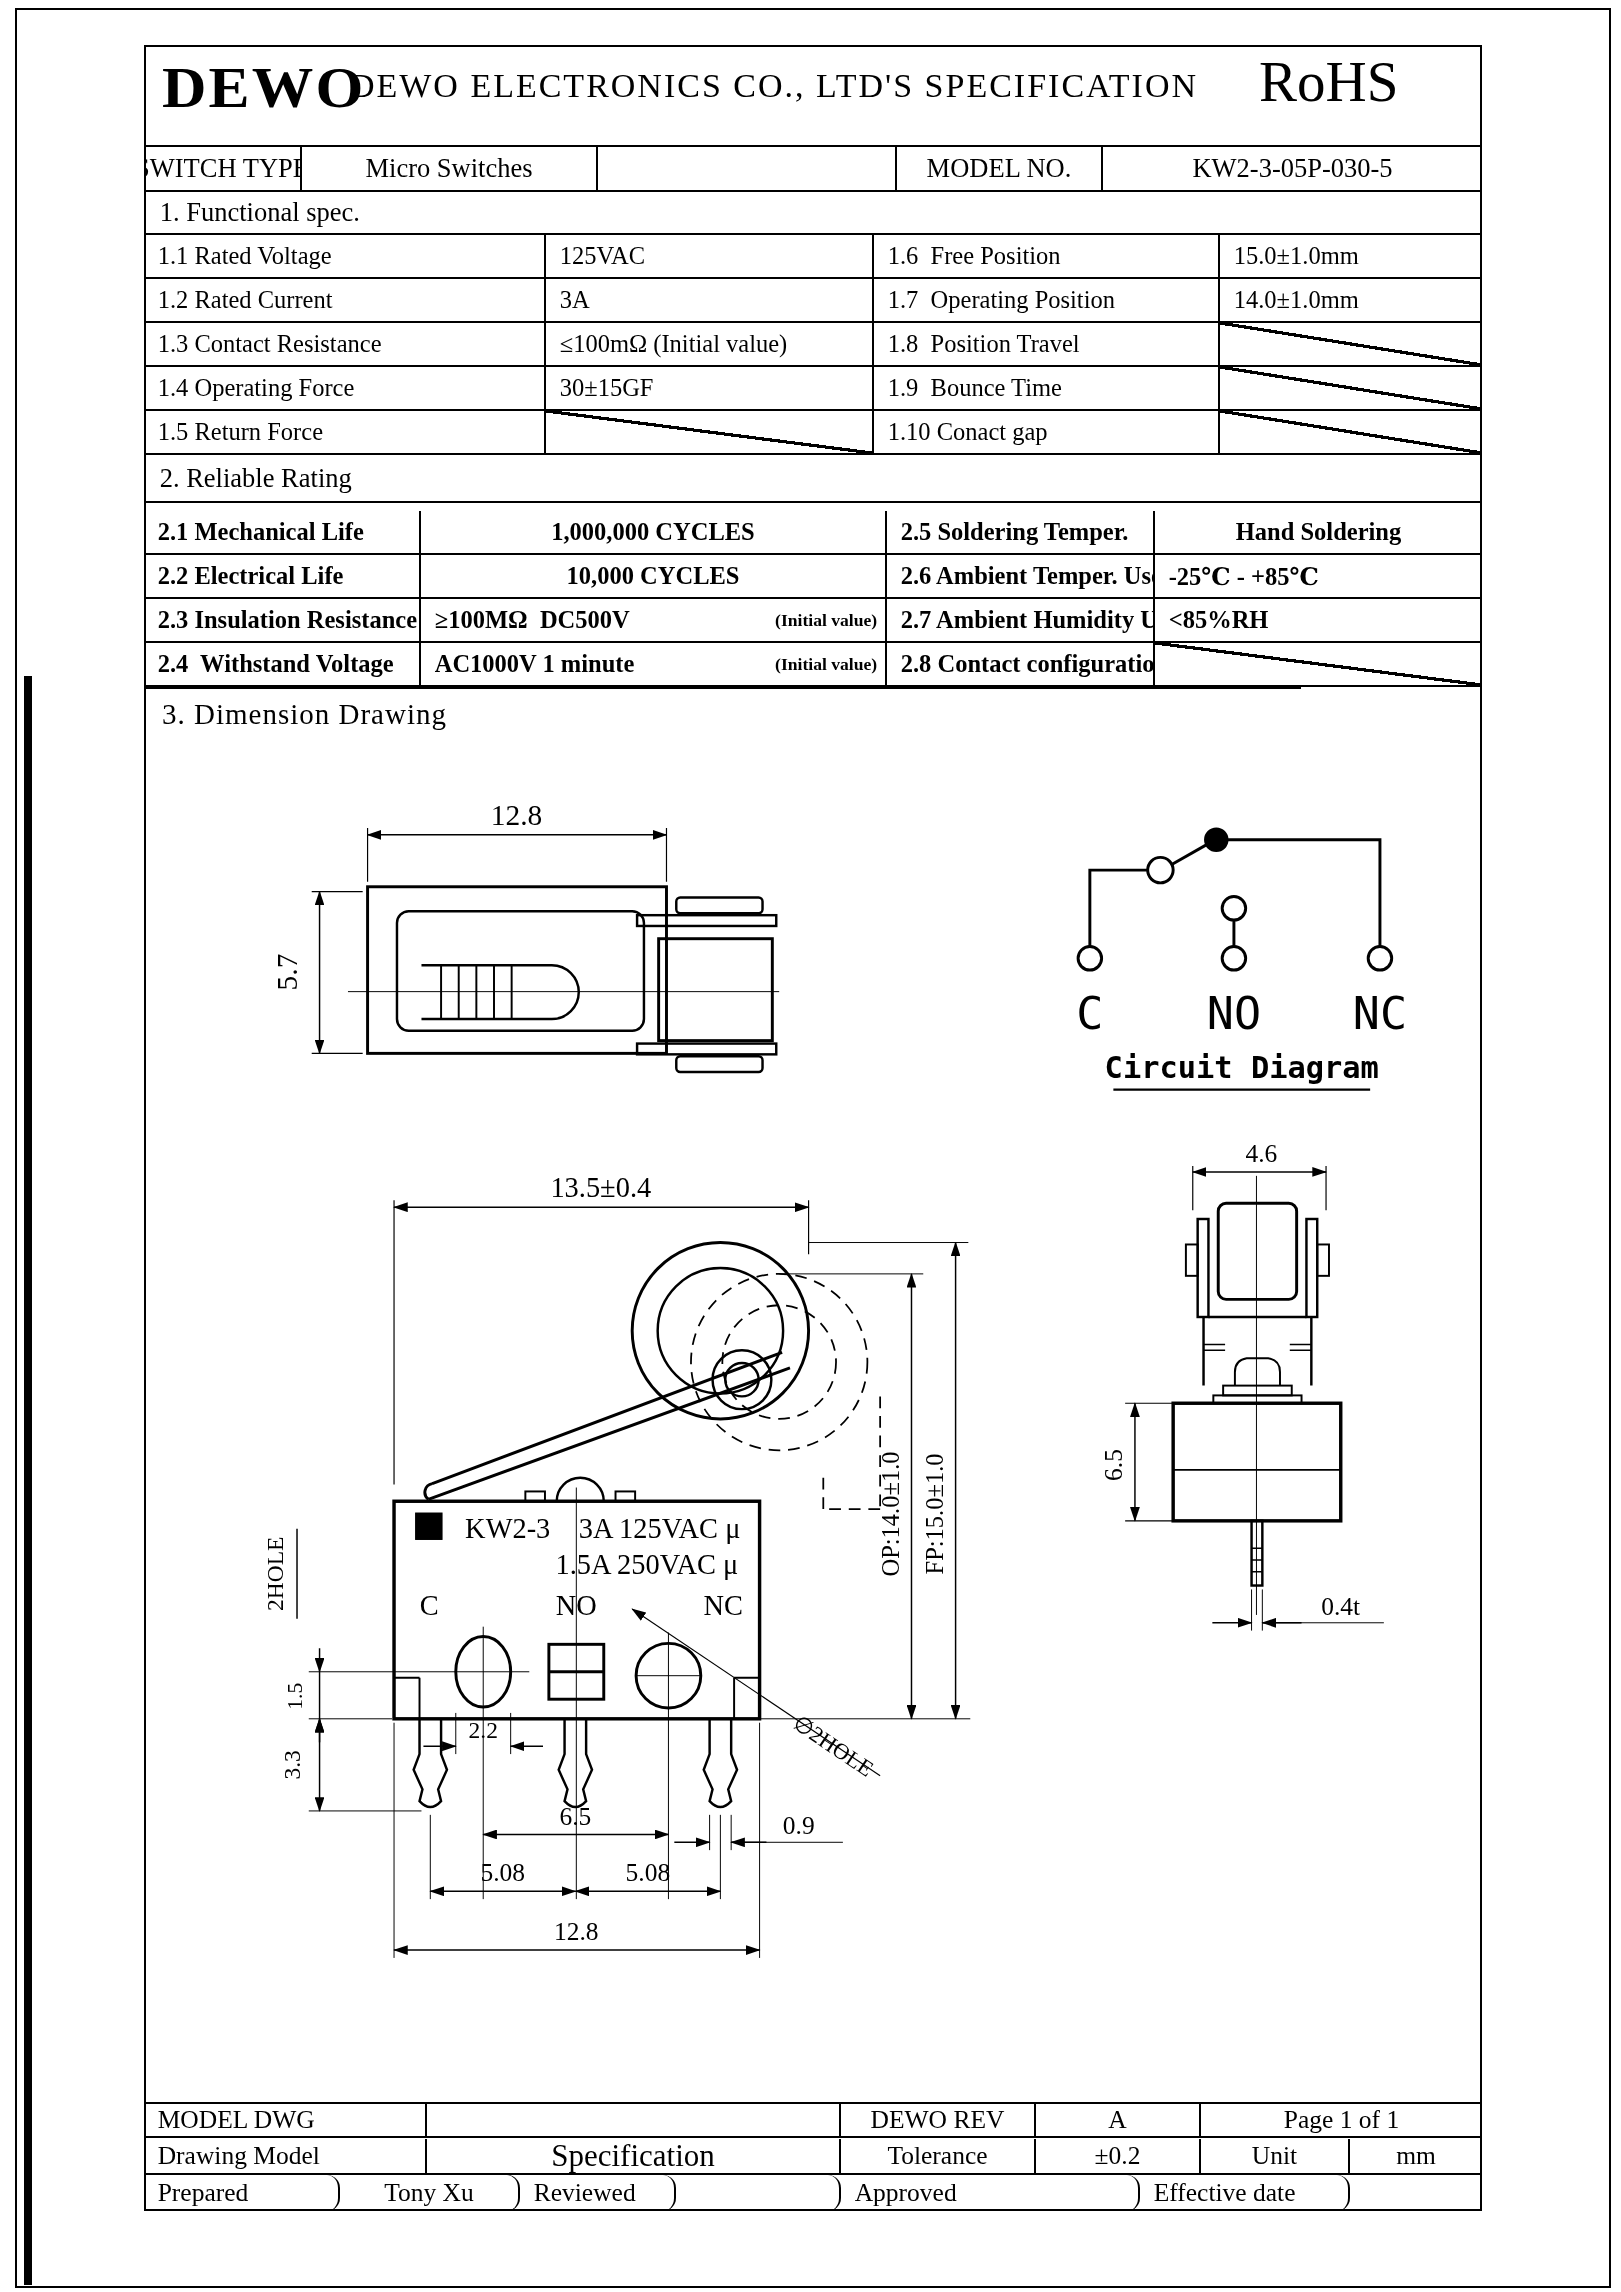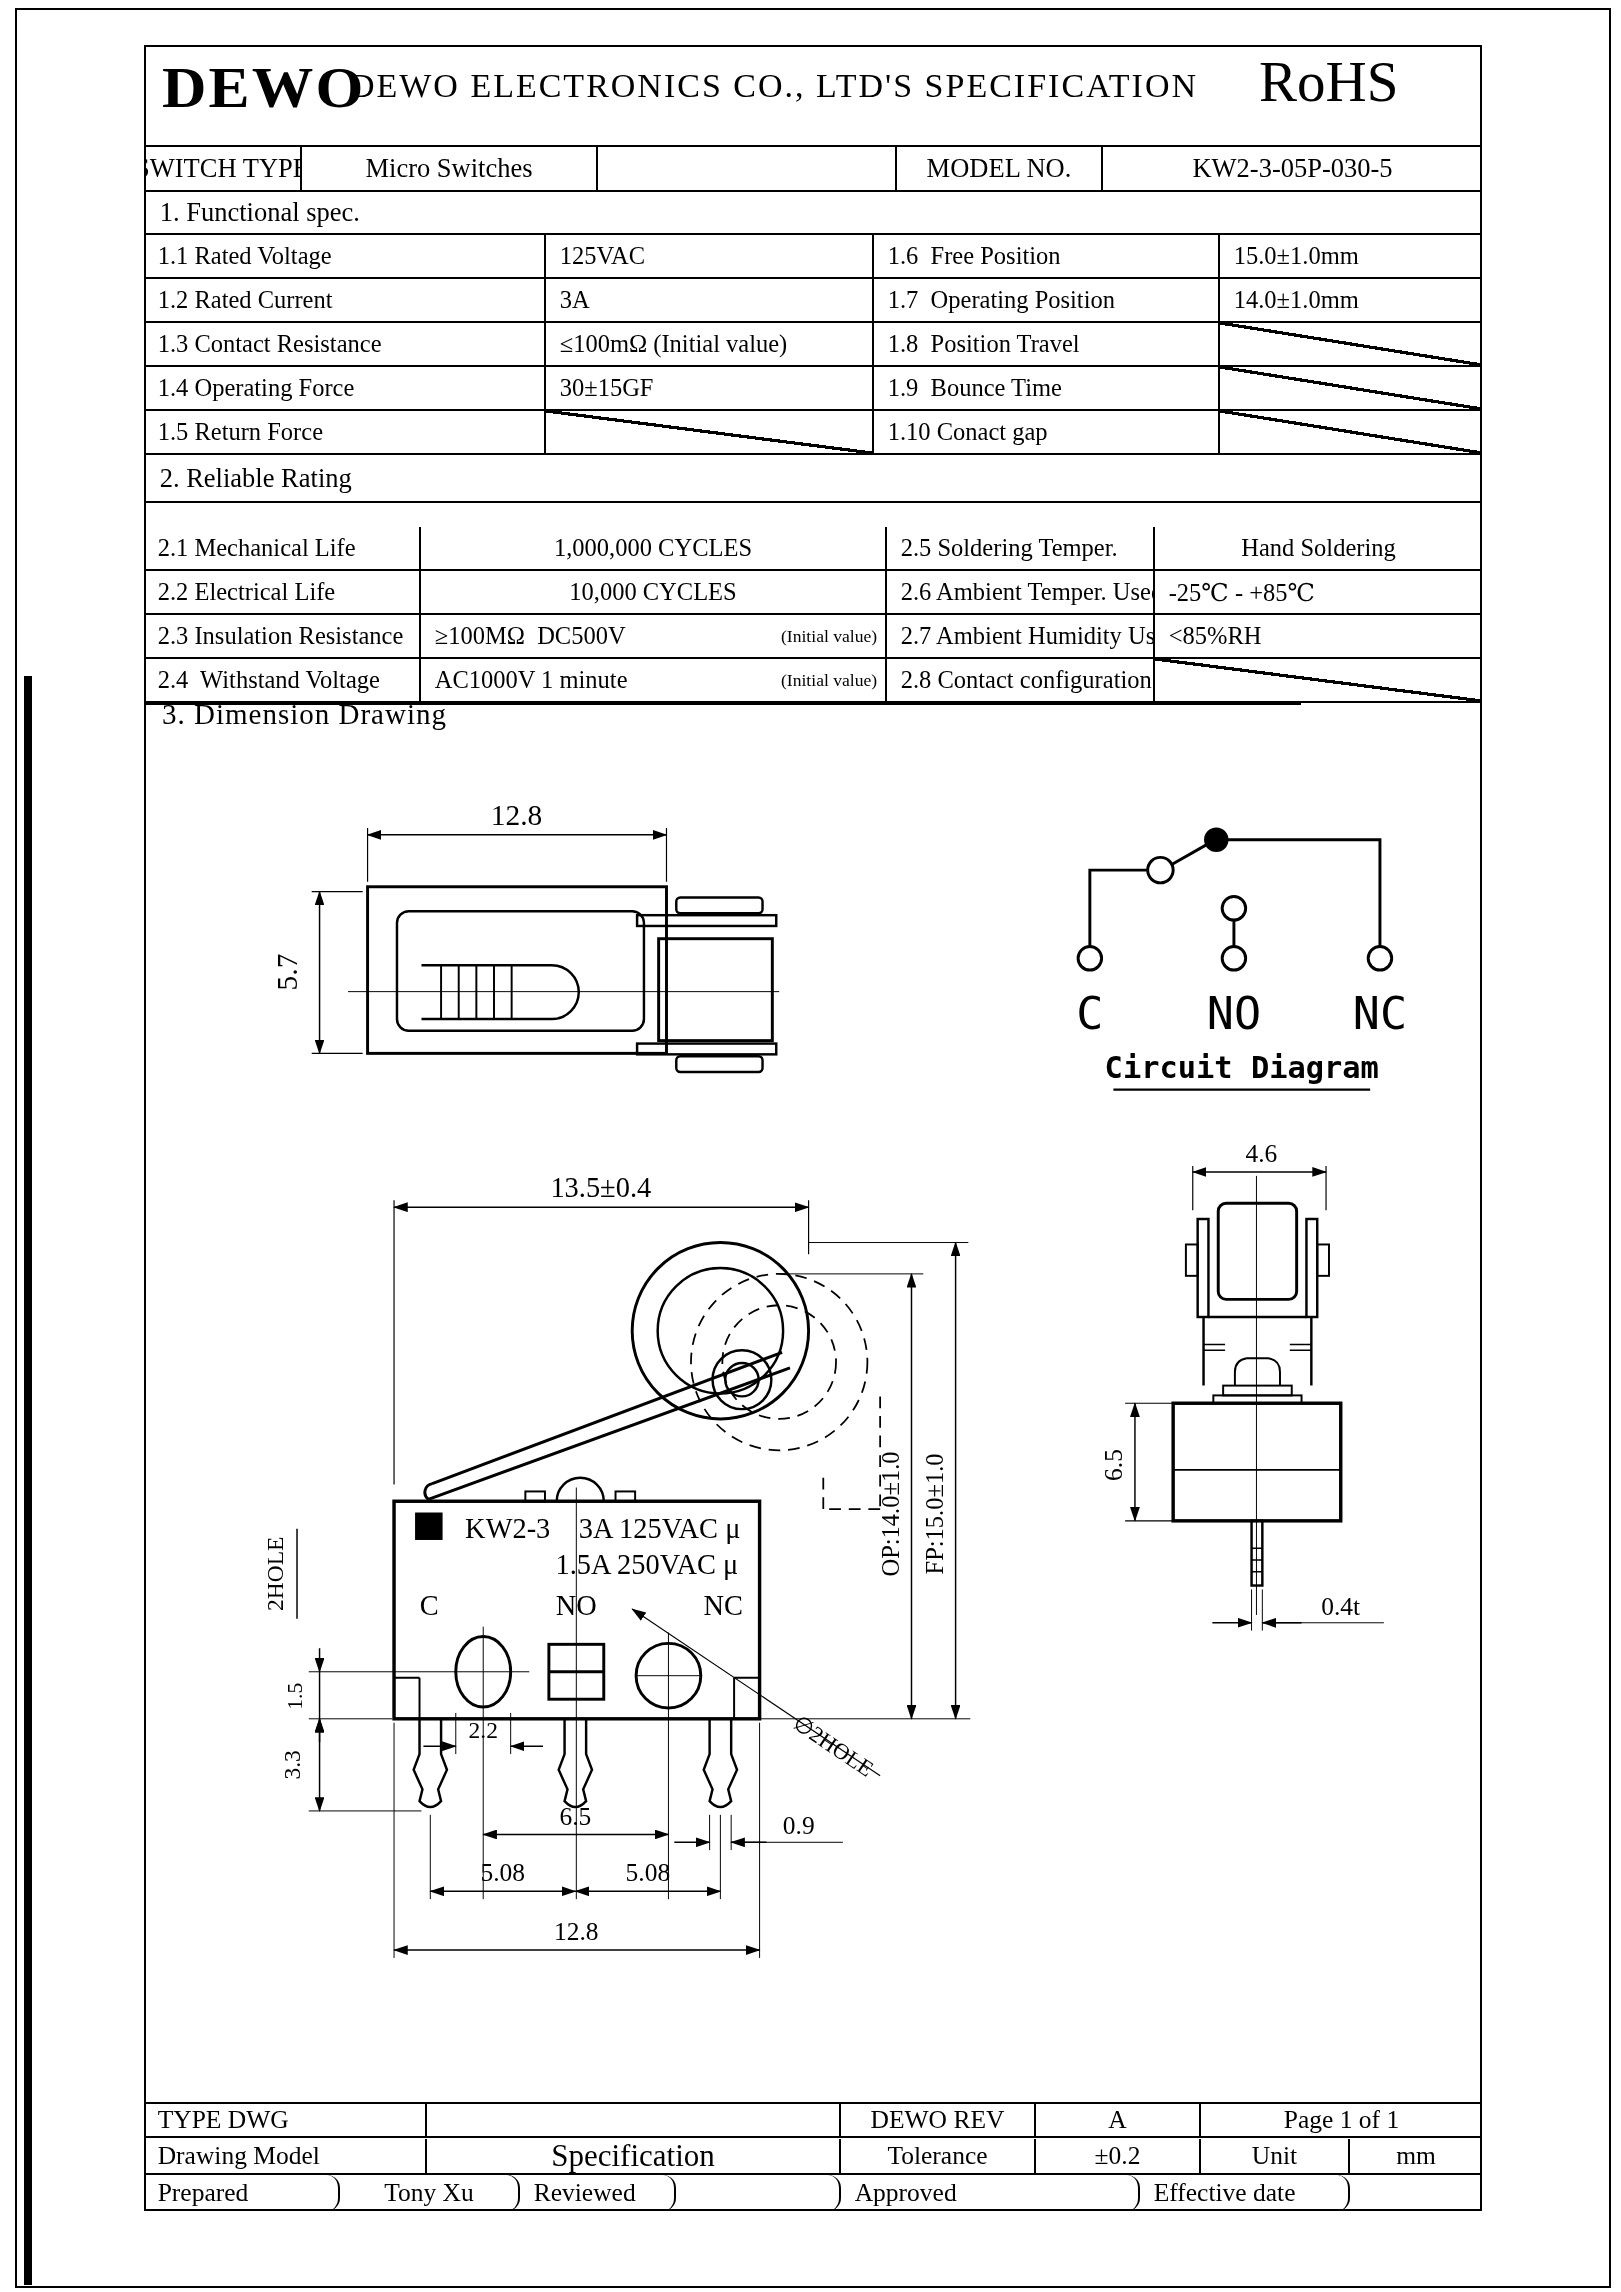--- a/index.html
+++ b/index.html
@@ -30,21 +30,21 @@
   .cell.padl > span { white-space:pre; }
 
   #type-row { left:144px; top:147px; width:1338px; height:45px; grid-template-columns:158px 296px 299px 206px 379px; border-bottom:2.9px solid #000; font-size:26.5px; }
   #type-row .cell { border-bottom:none; }
 
   .section-bar { left:144px; width:1338px; height:43px; border-bottom:2px solid #000; box-sizing:border-box; display:flex; align-items:center; padding-left:15.7px; font-size:26.5px; }
   #sec1-bar { top:192px; }
   #sec2-bar { top:456px; height:47px; }
 
   #spec1 { left:144px; top:235px; width:1338px; grid-template-columns:402px 328px 346px 262px; grid-auto-rows:44px; font-size:24.5px; }
-  #spec2 { left:144px; top:527px; width:1157px; grid-template-columns:277px 466px 268px 327px; grid-auto-rows:44px; font-size:24.5px; border-bottom:2.9px solid #000; }
+  #spec2 { left:144px; top:511px; width:1157px; grid-template-columns:277px 466px 268px 327px; grid-auto-rows:44px; font-size:24.5px; border-bottom:2.9px solid #000;font-weight:bold; }
   .note { font-size:17.6px; padding-right:7.8px; }
   .val-note { justify-content:space-between; }
 
   .slash { background-image:linear-gradient(to top right, transparent calc(50% - 1.6px), #000 calc(50% - 1.6px), #000 calc(50% + 1.6px), transparent calc(50% + 1.6px)); }
 
   #sec3-title { left:162px; top:698px; font-size:29px; letter-spacing:1px; }
 
   
   #foot1 { left:144px; top:2102px; width:1338px; height:36px; grid-template-columns:283px 414px 195px 165px 281px; border-top:2.9px solid #000; font-size:25.5px; }
   #foot2 { left:144px; top:2139px; width:1338px; height:36px; grid-template-columns:283px 414px 195px 165px 149px 132px; font-size:25.5px; }
@@ -382,21 +382,21 @@
       <line x1="1328" y1="1656" x2="1288" y2="1656" stroke-width="1.5" marker-end="url(#arw)"></line>
       <path d="M1288,1656 H1412" stroke-width="1"></path>
     </g>
     <text x="1287" y="1186" font-size="26" text-anchor="middle">4.6</text>
     <text transform="translate(1145,1495) rotate(-90)" font-size="26" text-anchor="middle">6.5</text>
     <text x="1368" y="1648" font-size="26" text-anchor="middle">0.4t</text>
   </svg>
 
   <div class="abs hrow" id="foot1">
     <div class="cell padl">
-        <span>TYPE DWG</span>
+        <span>MODEL DWG</span>
       </div>
     <div class="cell"></div>
     <div class="cell center">
         <span>DEWO REV</span>
       </div>
     <div class="cell center">
         <span>A</span>
       </div>
     <div class="cell center no-r">
         <span>Page 1 of 1</span>

